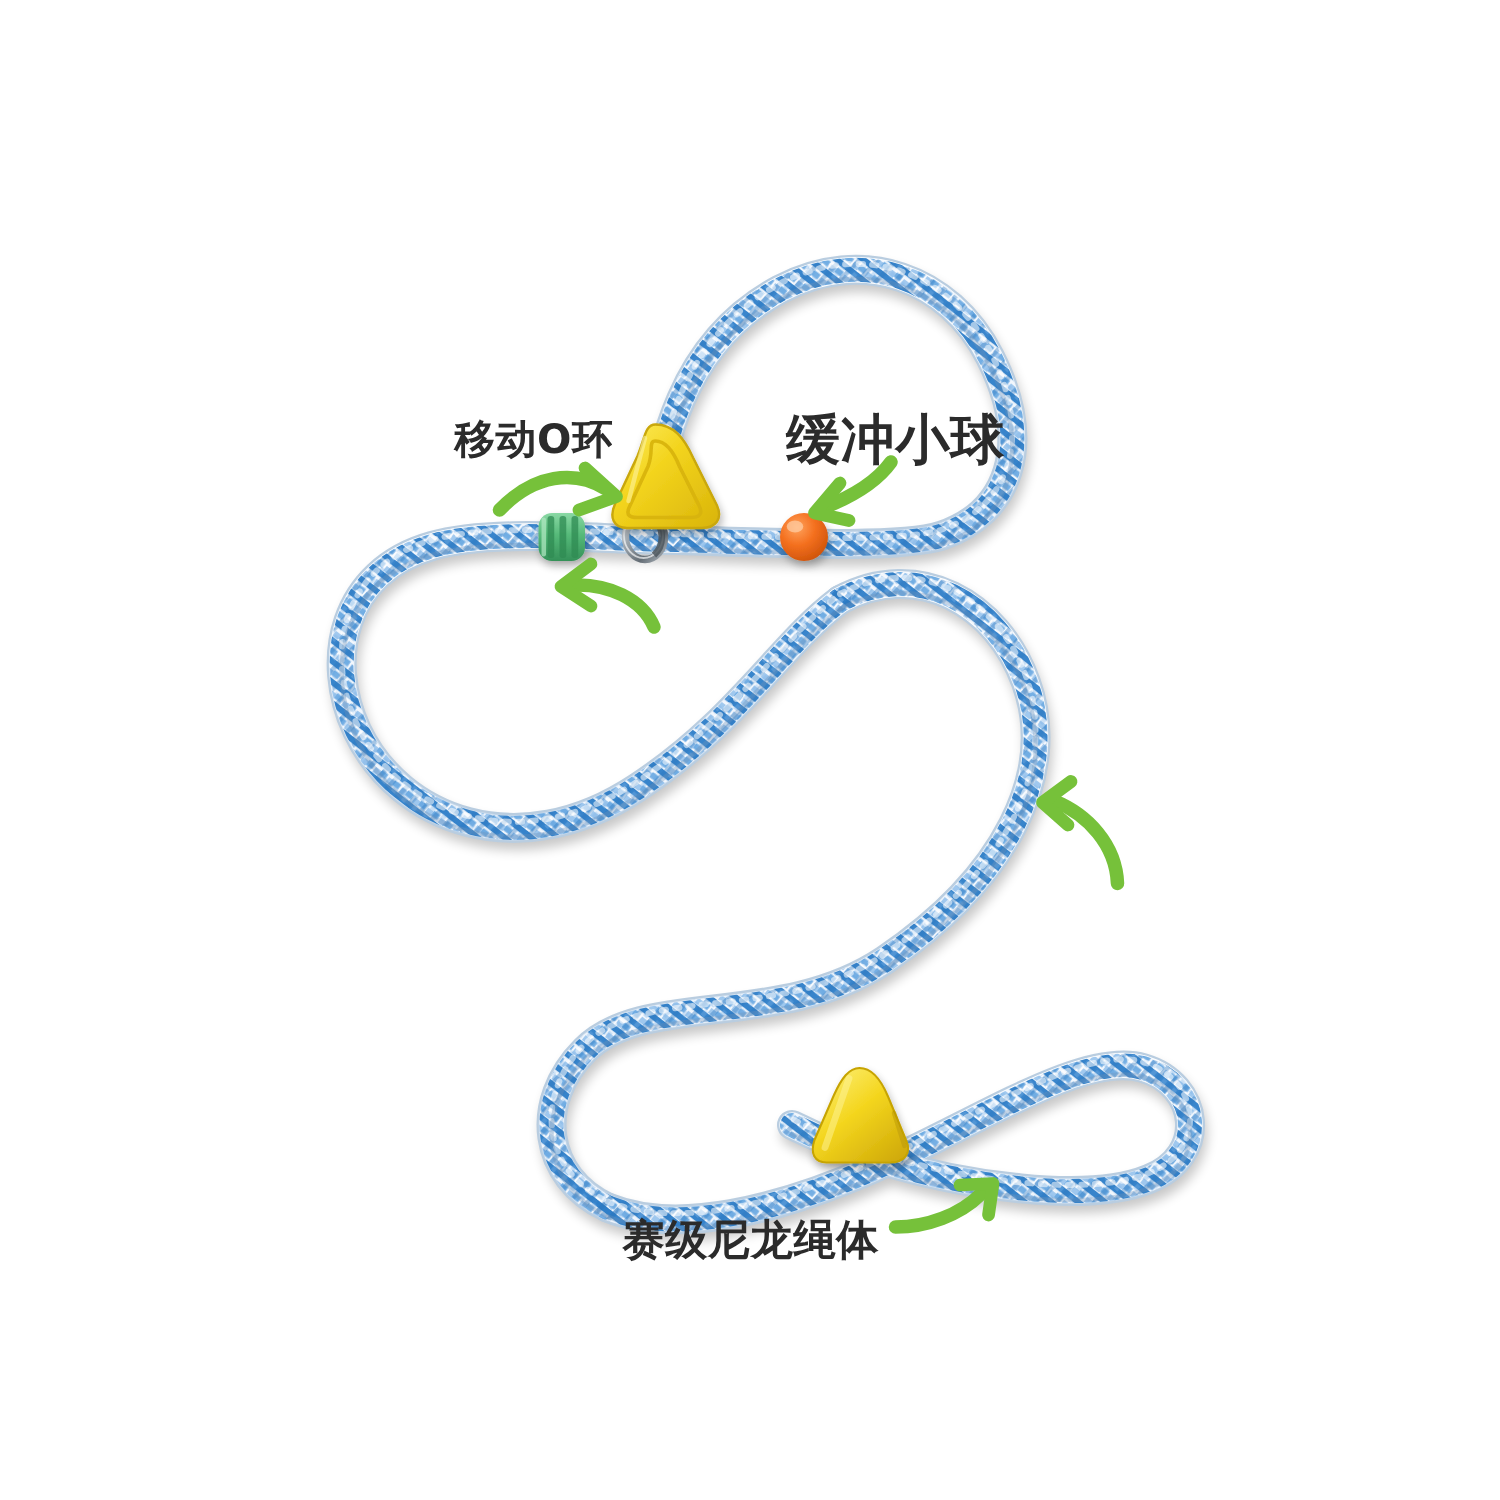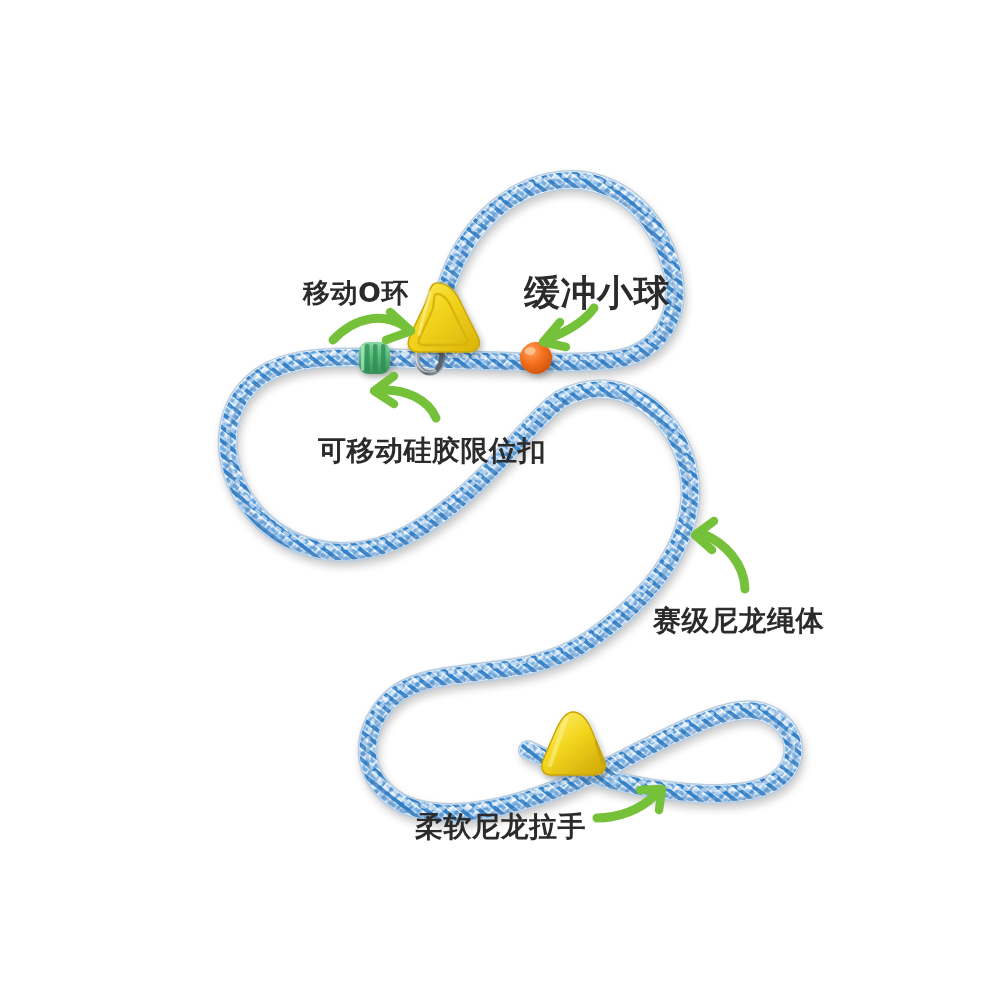--- a/index.html
+++ b/index.html
@@ -263,19 +263,17 @@
         <path d="M 597,818 C 618,818 640,810 654,796"></path>
         <path d="M 640,790 L 662,789 L 659,810" stroke-width="8.5"></path>
       </g>
     </g>
   </svg>
 
   <div class="anno-label" id="label-o-ring">移动O环</div>
 
   <div class="anno-label" id="label-ball">缓冲小球</div>
 
-  <div class="anno-label" id="label-stopper">可移动硅胶限位扣</div>
-
-  <div class="anno-label" id="label-rope">赛级尼龙绳体</div>
-
-  <div class="anno-label" id="label-handle">柔软尼龙拉手</div>
+
+
+  <div class="anno-label" id="label-handle">赛级尼龙绳体</div>
 
 </div>
 
 </body></html>

